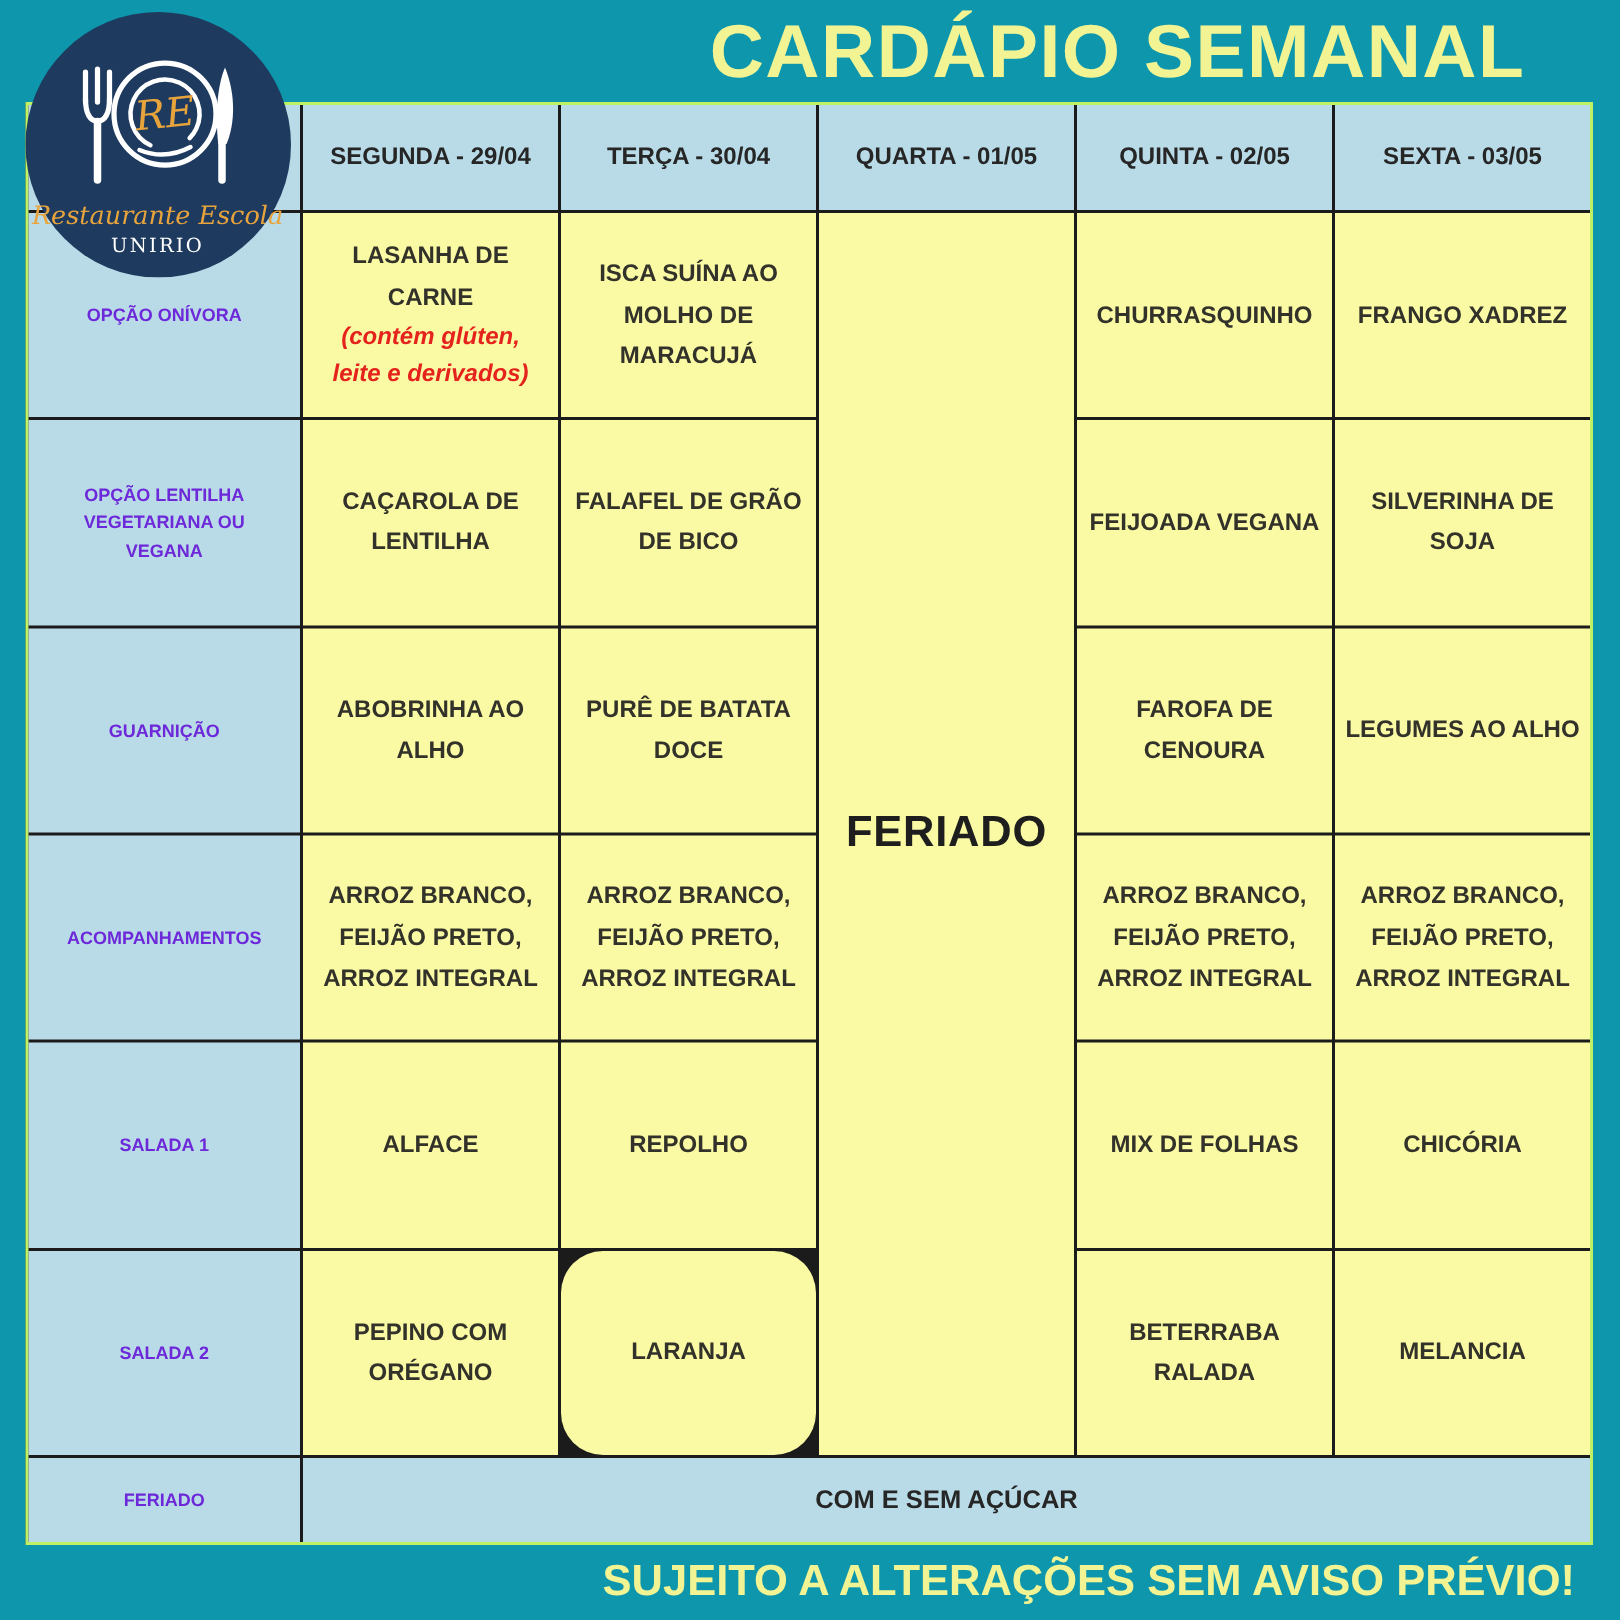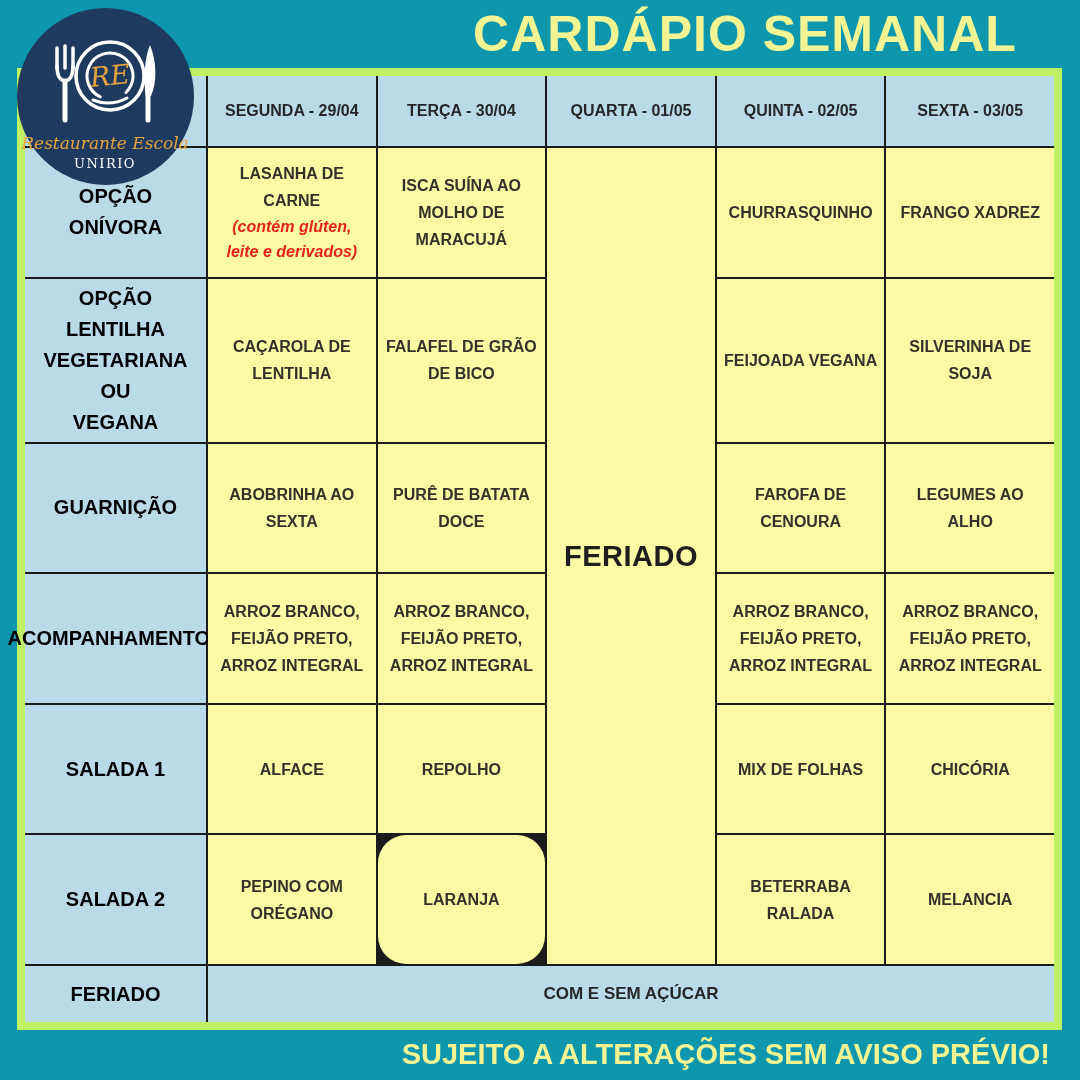--- a/index.html
+++ b/index.html
@@ -9,33 +9,33 @@
     font-family:"Liberation Sans", sans-serif;
   }
   .poster-title{
     position:absolute;top:0;left:450px;right:40px;height:68px;
     display:flex;align-items:center;justify-content:center;
     font-size:50px;font-weight:bold;letter-spacing:1px;color:#f2f494;
     white-space:nowrap;
   }
   .menu-table{
     position:absolute;left:17px;top:68px;width:1045px;height:962px;
-    box-sizing:border-box;border:8px solid #bef264;background:#1b1b1b;
+    box-sizing:border-box;border:2px solid #bef264;background:#1b1b1b;
     display:grid;gap:2px;
     grid-template-columns:181px repeat(5,1fr);
     grid-template-rows:70px repeat(6,1fr) 56px;
   }
   .cell{
     display:flex;flex-direction:column;align-items:center;justify-content:center;
     text-align:center;padding:4px 6px;box-sizing:border-box;
   }
   .blue{background:#b9dbe7;}
   .yellow{background:#fafaa5;}
   .day-header{font-size:16px;font-weight:bold;color:#262626;white-space:nowrap;}
-  .row-label{font-size:20px;font-weight:bold;color:#000000;line-height:1.55;white-space:pre-line;}
+  .row-label{font-size:12px;font-weight:bold;color:#6d28d9;line-height:1.55;white-space:pre-line;}
   .dish{font-size:16px;font-weight:bold;color:#33322a;line-height:1.7;white-space:pre-line;}
   .allergen{font-size:16px;font-weight:bold;font-style:italic;color:#e5231d;line-height:1.6;white-space:pre-line;}
   .holiday{font-size:29px;font-weight:bold;color:#1e1e1e;letter-spacing:0.5px;}
   .refresco-value{font-size:17px;font-weight:bold;color:#262626;}
   .footer-note{
     position:absolute;right:30px;bottom:9px;
     font-size:29px;font-weight:bold;color:#f2f494;white-space:nowrap;
   }
   .logo{position:absolute;left:17px;top:8px;width:177px;height:177px;}
 </style>
@@ -90,21 +90,21 @@
     <span class="dish">FEIJOADA VEGANA</span>
   </div>
   <div class="cell yellow" style="grid-row:3;grid-column:6;">
     <span class="dish">SILVERINHA DE
 SOJA</span>
   </div>
 
   <div class="cell blue row-label" style="grid-row:4;grid-column:1;">GUARNIÇÃO</div>
   <div class="cell yellow" style="grid-row:4;grid-column:2;">
     <span class="dish">ABOBRINHA AO
-SEXTA</span>
+ALHO</span>
   </div>
   <div class="cell yellow" style="grid-row:4;grid-column:3;">
     <span class="dish">PURÊ DE BATATA
 DOCE</span>
   </div>
   <div class="cell yellow" style="grid-row:4;grid-column:5;">
     <span class="dish">FAROFA DE
 CENOURA</span>
   </div>
   <div class="cell yellow" style="grid-row:4;grid-column:6;">

